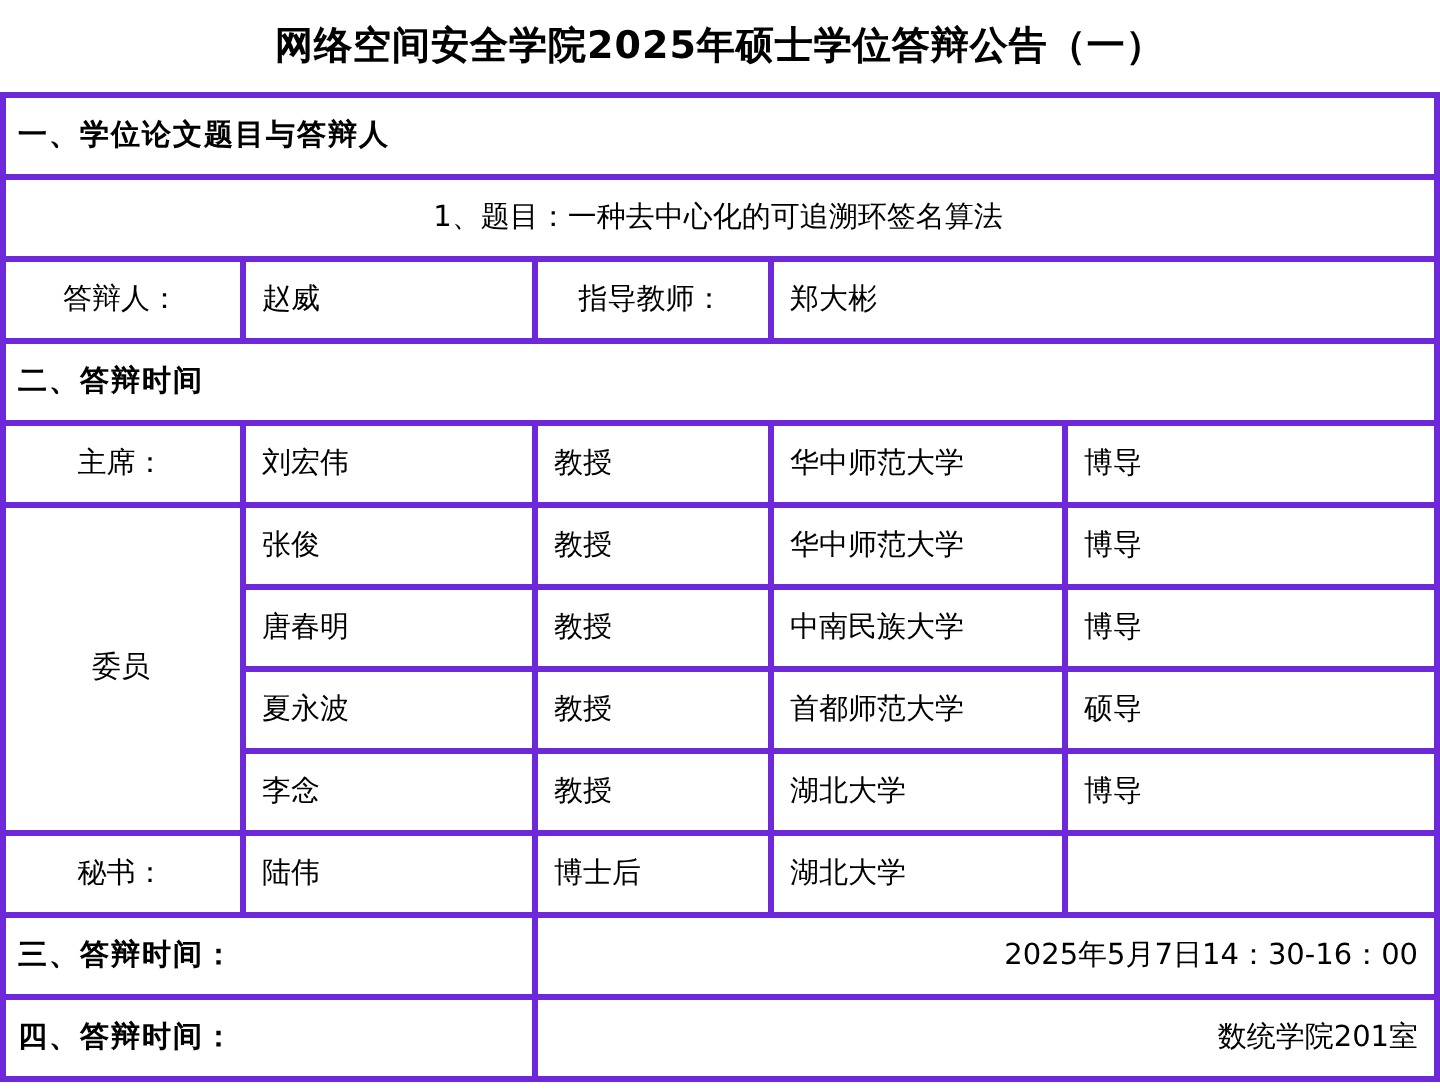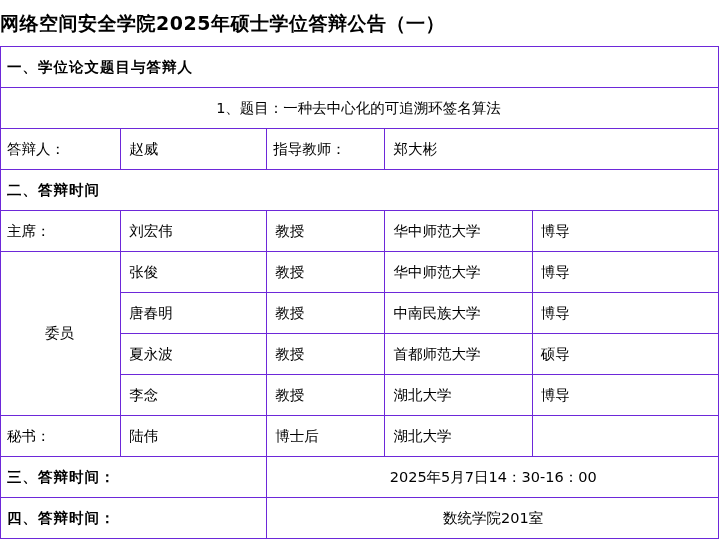--- a/index.html
+++ b/index.html
@@ -14,55 +14,55 @@
     font-family: "DejaVu Sans", sans-serif;
     color: #000000;
     overflow: hidden;
   }
   .page {
     width: 720px;
     height: 546px;
     position: relative;
   }
   .doc-title {
-    text-align: left;
+    text-align: center;
     font-size: 19px;
     font-weight: bold;
     letter-spacing: 0.5px;
     padding: 12px 0 11px 0;
     line-height: 1.2;
   }
   table.announce {
     width: 719px;
     margin: 0 0 0 0;
     border-collapse: collapse;
     table-layout: fixed;
   }
   table.announce td {
-    border: 1px solid #6d28d9;
+    border: 3px solid #6d28d9;
     font-size: 14.5px;
     height: 41px;
     padding: 0 8px;
     vertical-align: middle;
     line-height: 1.25;
   }
   .sect {
     font-weight: bold;
     font-size: 15px;
     letter-spacing: 1px;
     padding-left: 6px !important;
   }
   .lbl {
-    text-align: left;
+    text-align: center;
     padding-left: 6px !important;
   }
   .ctr {
   }
   .left {
-    text-align: center;
+    text-align: right;
     padding-left: 9px !important;
   }
   .topic {
     text-align: center;
     padding-left: 6px !important;
     font-size: 14.5px;
   }
   .member-label {
     text-align: center;
     padding-left: 6px !important;

